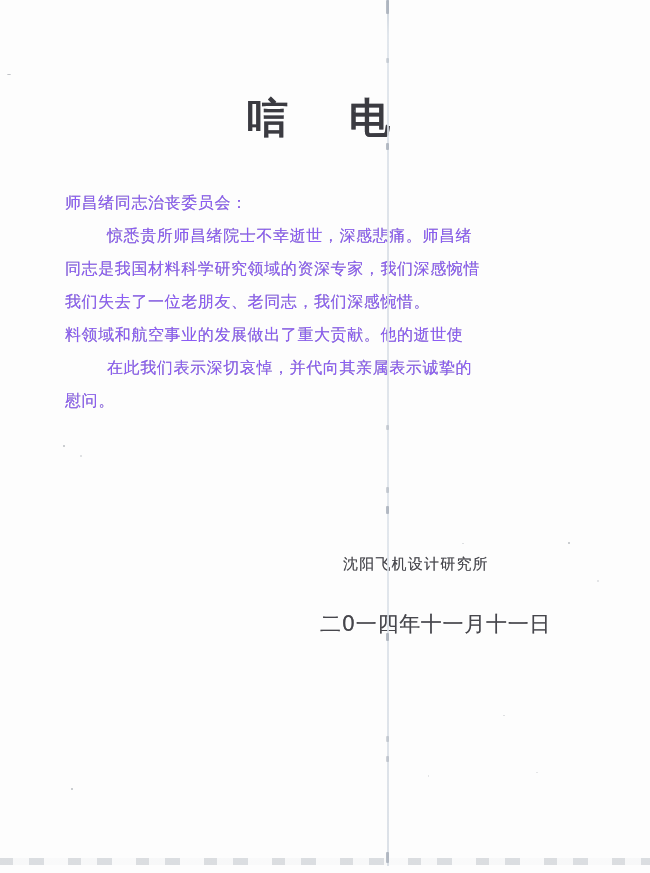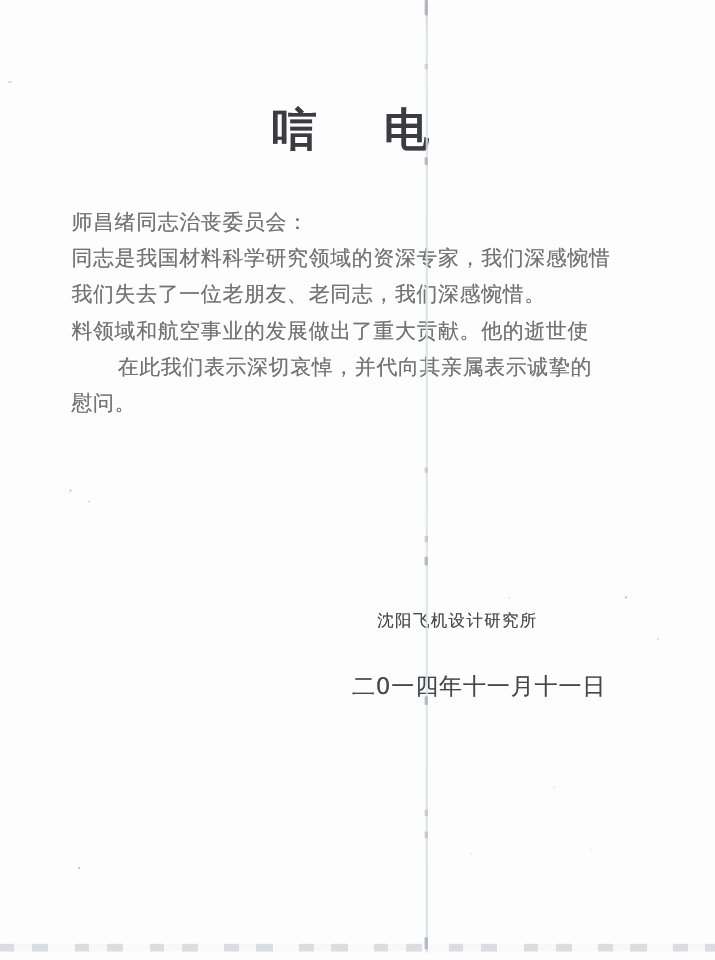--- a/index.html
+++ b/index.html
@@ -31,23 +31,23 @@
   
   .body-block {
     position: absolute;
     left: 65px;
     top: 186px;
     width: 527px;
   }
   .body-line {
     height: 33px;
     line-height: 33px;
-    font-size: 19px;
+    font-size: 16px;
     letter-spacing: 0.6px;
-    color: #737373;
+    color: #8b5cf6;
     white-space: nowrap;
     text-shadow: 0 0 0.5px rgba(70,70,76,0.5);
   }
   .indent { padding-left: 42px; }
   .signature {
     position: absolute;
     left: 343px;
     top: 556px;
     font-size: 15px;
     line-height: 1.1;
@@ -111,20 +111,21 @@
 </head>
 <body>
 
 <div class="page">
 
   <span class="title-char title-char-1">唁</span>
   <span class="title-char title-char-2">电</span>
 
   <div class="body-block">
     <div class="body-line">师昌绪同志治丧委员会：</div>
+    <div class="body-line indent">惊悉贵所师昌绪院士不幸逝世，深感悲痛。师昌绪</div>
     <div class="body-line">同志是我国材料科学研究领域的资深专家，我们深感惋惜</div>
     <div class="body-line">我们失去了一位老朋友、老同志，我们深感惋惜。</div>
     <div class="body-line">料领域和航空事业的发展做出了重大贡献。他的逝世使</div>
     <div class="body-line indent">在此我们表示深切哀悼，并代向其亲属表示诚挚的</div>
     <div class="body-line">慰问。</div>
   </div>
 
   <div class="signature">沈阳飞机设计研究所</div>
   <div class="date">二0一四年十一月十一日</div>
 

